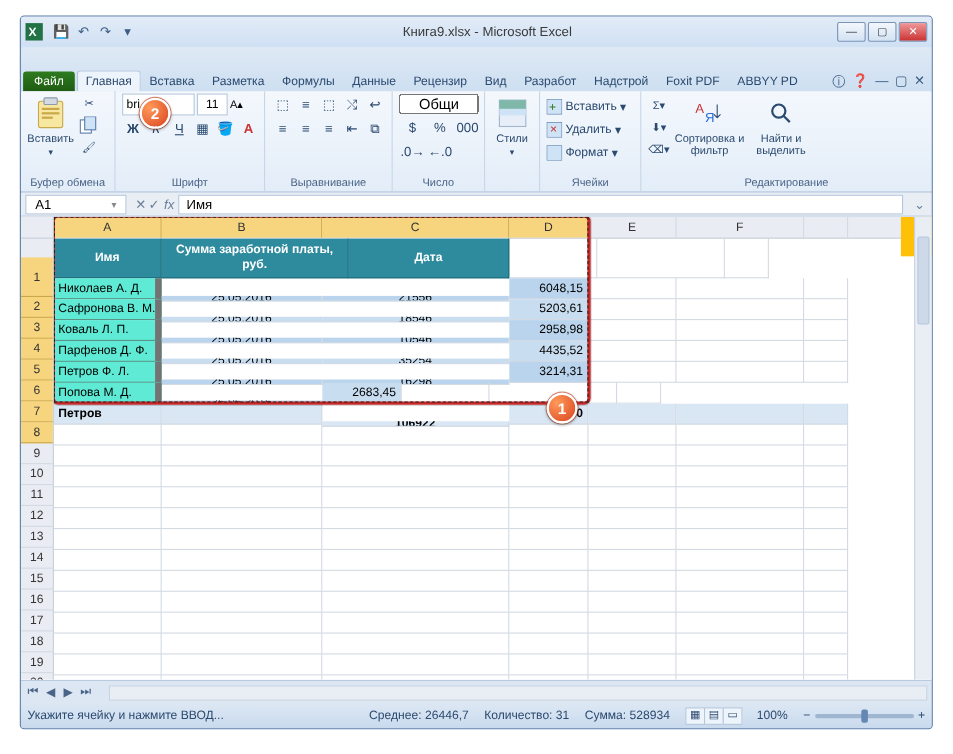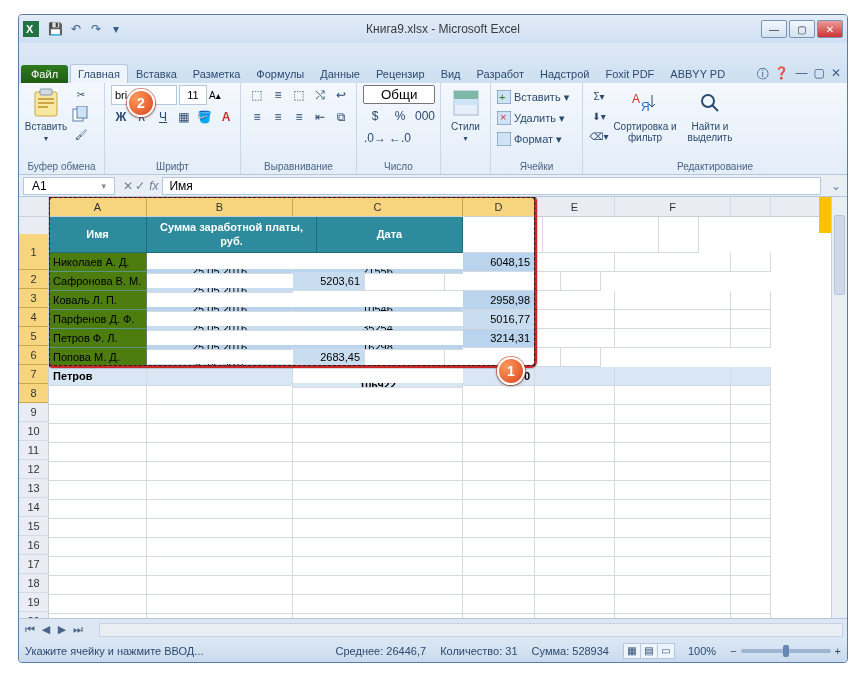--- a/index.html
+++ b/index.html
@@ -60,21 +60,21 @@
   .colhdrs div.sel{ background:#f7d57e; border-color:#caa84a;}
   .corner { position:absolute; left:0; top:0; width:30px; height:20px; background:#e9edf3; border-right:1px solid #c7cfd9; border-bottom:1px solid #c7cfd9;}
   .cells { position:relative;}
   .row { display:flex; height:19px;}
   .row.hdr{ height:36px;}
   .cell { border-right:1px solid #d3dae3; border-bottom:1px solid #d3dae3; font-size:11px; padding:2px 4px; display:flex; align-items:center; overflow:hidden; white-space:nowrap;}
   .cA{width:98px;} .cB{width:146px;} .cC{width:170px;} .cD{width:72px;} .cE{width:80px;} .cF{width:116px;} .cG{width:40px;}
   .thdr{ background:#2e8b9e; color:#fff; font-weight:bold; justify-content:center; text-align:center; border-right:1px solid #1e6b7a; border-bottom:1px solid #1e6b7a; line-height:1.2; white-space:normal;}
   .sel{ background:#b9d4ec;}
   .sel-even{ background:#c9ddf0;}
-  .namecell{ background:#4d7c0f; border-right:1px solid #737373; border-bottom:1px solid #5a9486;}
+  .namecell{ background:#5eead4; border-right:6px solid #737373; border-bottom:1px solid #5a9486;}
   .total .cell{ font-weight:bold; background:#d9e6f3;}
   .num{ justify-content:flex-end;}
   .ctr{ justify-content:center;margin-top:16px;}
   .selection-border{ position:absolute; border:3px solid #c62828; border-radius:6px; box-shadow:0 0 0 1px rgba(0,0,0,.15); pointer-events:none;}
   .marching{ position:absolute; border:1px dashed #222; pointer-events:none;}
   .yellow-edge{ position:absolute; right:0; width:28px; background:#ffc107;}
   
   .sheettabs{ height:22px; background:#dce7f3; border-top:1px solid #b5c7dc; display:flex; align-items:center; font-size:11px; padding:0 4px; gap:0;}
   .nav-arrows{ display:flex; gap:2px; margin-right:6px; color:#4a6487;}
   .nav-arrows span{ width:14px; text-align:center;}
@@ -368,39 +368,40 @@
               <div class="cell cB sel ctr">25.05.2016</div>
               <div class="cell cC sel ctr">21556</div>
               <div class="cell cD sel num">6048,15</div>
               <div class="cell cE"></div>
               <div class="cell cF"></div>
               <div class="cell cG"></div>
             </div>
             <div class="row">
               <div class="cell cA namecell">Сафронова В. М.</div>
               <div class="cell cB sel-even ctr">25.05.2016</div>
+              <div class="cell cC sel-even ctr">18546</div>
               <div class="cell cD sel-even num">5203,61</div>
               <div class="cell cE"></div>
               <div class="cell cF"></div>
               <div class="cell cG"></div>
             </div>
             <div class="row">
               <div class="cell cA namecell">Коваль Л. П.</div>
               <div class="cell cB sel ctr">25.05.2016</div>
               <div class="cell cC sel ctr">10546</div>
               <div class="cell cD sel num">2958,98</div>
               <div class="cell cE"></div>
               <div class="cell cF"></div>
               <div class="cell cG"></div>
             </div>
             <div class="row">
               <div class="cell cA namecell">Парфенов Д. Ф.</div>
               <div class="cell cB sel-even ctr">25.05.2016</div>
               <div class="cell cC sel-even ctr">35254</div>
-              <div class="cell cD sel-even num">5016,77</div>
+              <div class="cell cD sel-even num">4435,52</div>
               <div class="cell cE"></div>
               <div class="cell cF"></div>
               <div class="cell cG"></div>
             </div>
             <div class="row">
               <div class="cell cA namecell">Петров Ф. Л.</div>
               <div class="cell cB sel ctr">25.05.2016</div>
               <div class="cell cC sel ctr">16298</div>
               <div class="cell cD sel num">3214,31</div>
               <div class="cell cE"></div>

